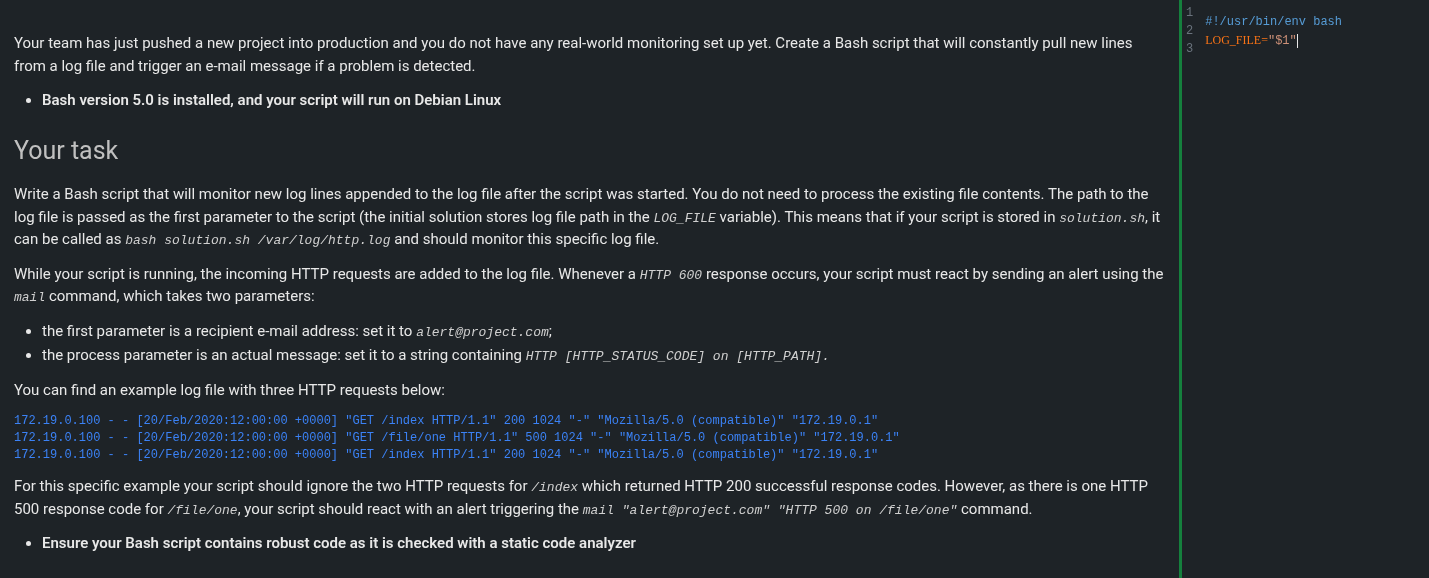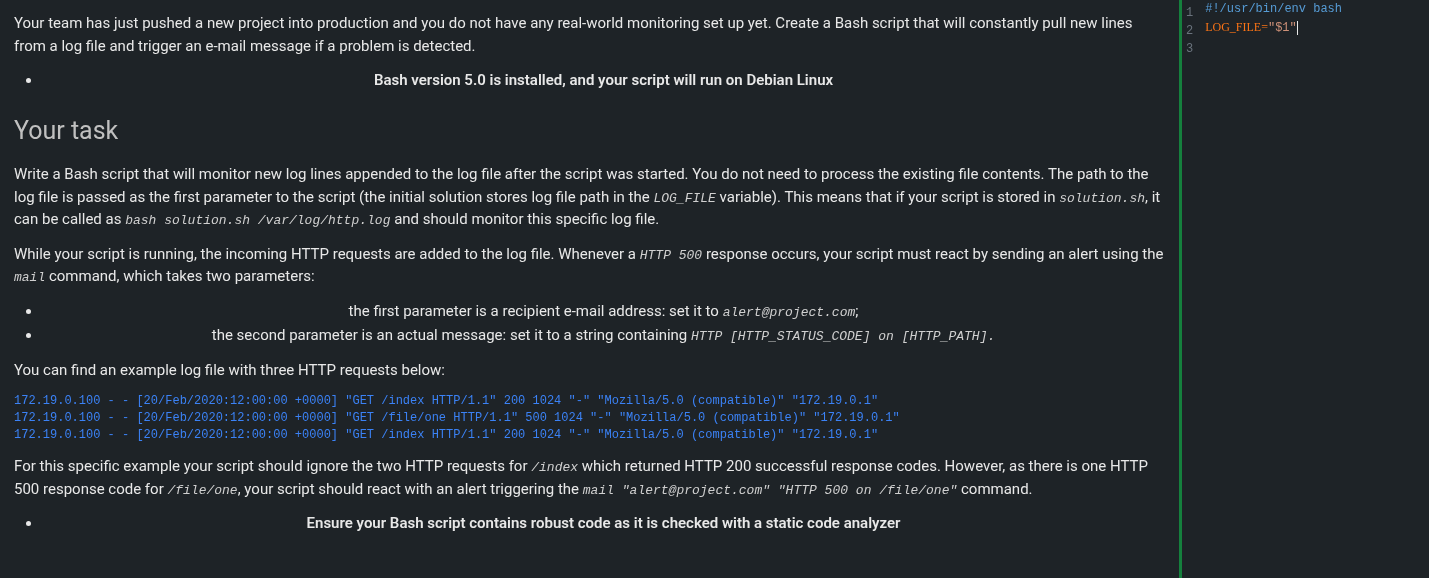--- a/index.html
+++ b/index.html
@@ -12,21 +12,21 @@
       color: #e8e8e8;
       font-family: -apple-system, BlinkMacSystemFont, "Segoe UI", Roboto, Helvetica, Arial, sans-serif;
       font-size: 15px;
       display: flex;
       height: 578px;
       width: 1429px;
       overflow: hidden;
     }
     .left-panel {
       flex: 1;
-      padding: 0 14px;
+      padding: 20px 14px;
       overflow-y: auto;
       line-height: 1.5;
     }
     .right-panel {
       width: 250px;
       background: #1e2327;
       border-left: 3px solid #15803d;
       font-family: "Courier New", Consolas, monospace;
       font-size: 12px;
       display: flex;
@@ -35,21 +35,21 @@
       background: #1e2327;
       color: #6a737d;
       text-align: right;
       padding: 4px 8px 4px 4px;
       user-select: none;
       white-space: pre;
       line-height: 1.5;
     }
     .code-area {
       flex: 1;
-      padding: 0 4px;
+      padding: 13px 4px;
       white-space: pre;
       line-height: 1.5;
       color: #d4d4d4;
     }
     .code-line {
       display: block;
     }
     .sh-var { color: #f97316; font-family: Liberation Serif, serif; }
     .sh-string { color: #ce9178; }
     .sh-shebang { color: #569cd6; }
@@ -69,21 +69,20 @@
       font-weight: 400;
       color: #c0c0c0;
       margin: 20px 0 14px 0;
     }
     ul {
       margin: 10px 0 10px 28px;
     }
     li {
       margin: 2px 0;
       color: #e8e8e8;
-      text-align: center;
     }
     li strong {
       font-weight: 600;
     }
     code.inline {
       font-family: "Courier New", Consolas, monospace;
       font-size: 13px;
       color: #d0d0d0;
       font-style: italic;
     }
@@ -108,29 +107,29 @@
   </ul>
 
   <h2 class="section-heading">Your task</h2>
 
   <p>
     <span>Write a Bash script that will monitor new log lines appended to the log file after the script was started. You do not need to process the existing file contents. The path to the log file is passed as the first parameter to the script (the initial solution stores log file path in the </span><code class="inline">LOG_FILE</code><span> variable). This means that if your script is stored in </span><code class="inline">solution.sh</code><span>, it can be called as </span><code class="inline">bash solution.sh /var/log/http.log</code><span> and should monitor this specific log file.</span>
   </p>
 
 
   <p>
-    <span>While your script is running, the incoming HTTP requests are added to the log file. Whenever a </span><code class="inline">HTTP 500</code><span> response occurs, your script must react by sending an alert using the </span><code class="inline">mail</code><span> command, which takes two parameters:</span>
+    <span>While your script is running, the incoming HTTP requests are added to the log file. Whenever a </span><code class="inline">HTTP 600</code><span> response occurs, your script must react by sending an alert using the </span><code class="inline">mail</code><span> command, which takes two parameters:</span>
   </p>
 
   <ul>
     <li>
       <span>the first parameter is a recipient e-mail address: set it to </span><code class="inline">alert@project.com</code><span>;</span>
     </li>
     <li>
-      <span>the second parameter is an actual message: set it to a string containing </span><code class="inline">HTTP [HTTP_STATUS_CODE] on [HTTP_PATH].</code>
+      <span>the process parameter is an actual message: set it to a string containing </span><code class="inline">HTTP [HTTP_STATUS_CODE] on [HTTP_PATH].</code>
     </li>
   </ul>
 
   <p>You can find an example log file with three HTTP requests below:</p>
 
   <pre class="logblock">172.19.0.100 - - [20/Feb/2020:12:00:00 +0000] "GET /index HTTP/1.1" 200 1024 "-" "Mozilla/5.0 (compatible)" "172.19.0.1"
 172.19.0.100 - - [20/Feb/2020:12:00:00 +0000] "GET /file/one HTTP/1.1" 500 1024 "-" "Mozilla/5.0 (compatible)" "172.19.0.1"
 172.19.0.100 - - [20/Feb/2020:12:00:00 +0000] "GET /index HTTP/1.1" 200 1024 "-" "Mozilla/5.0 (compatible)" "172.19.0.1"</pre>
 
   <p>

